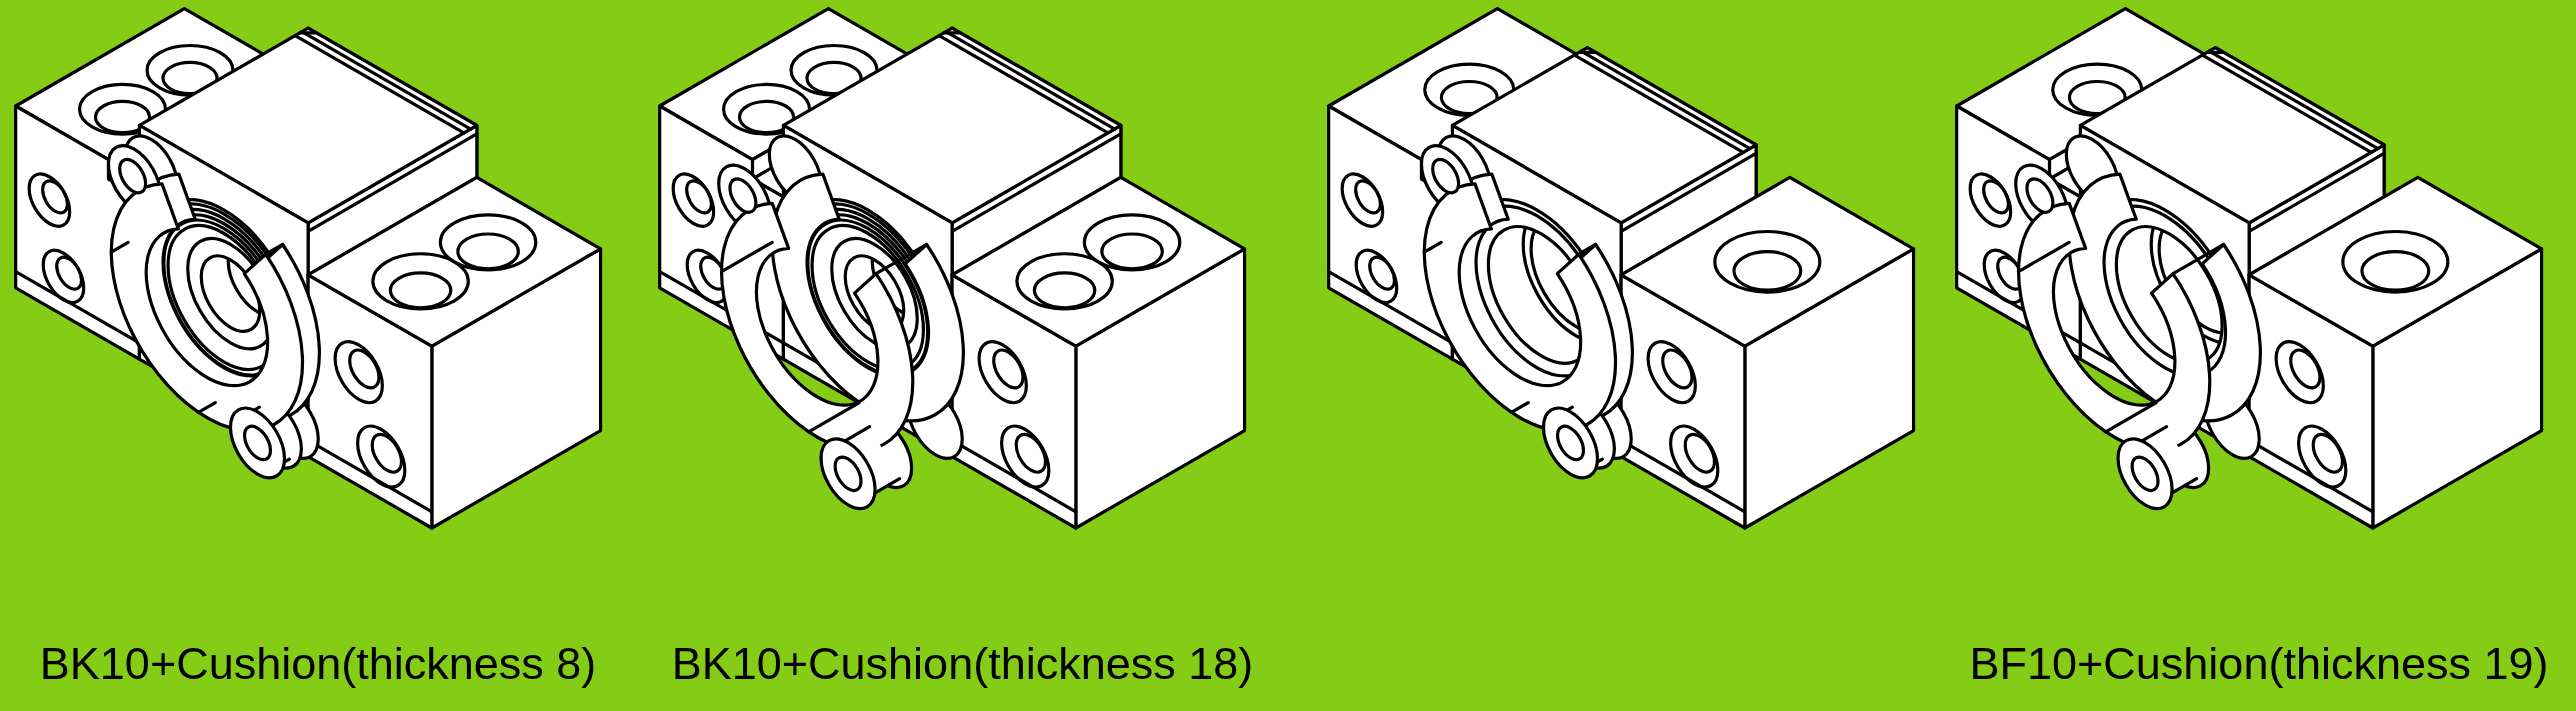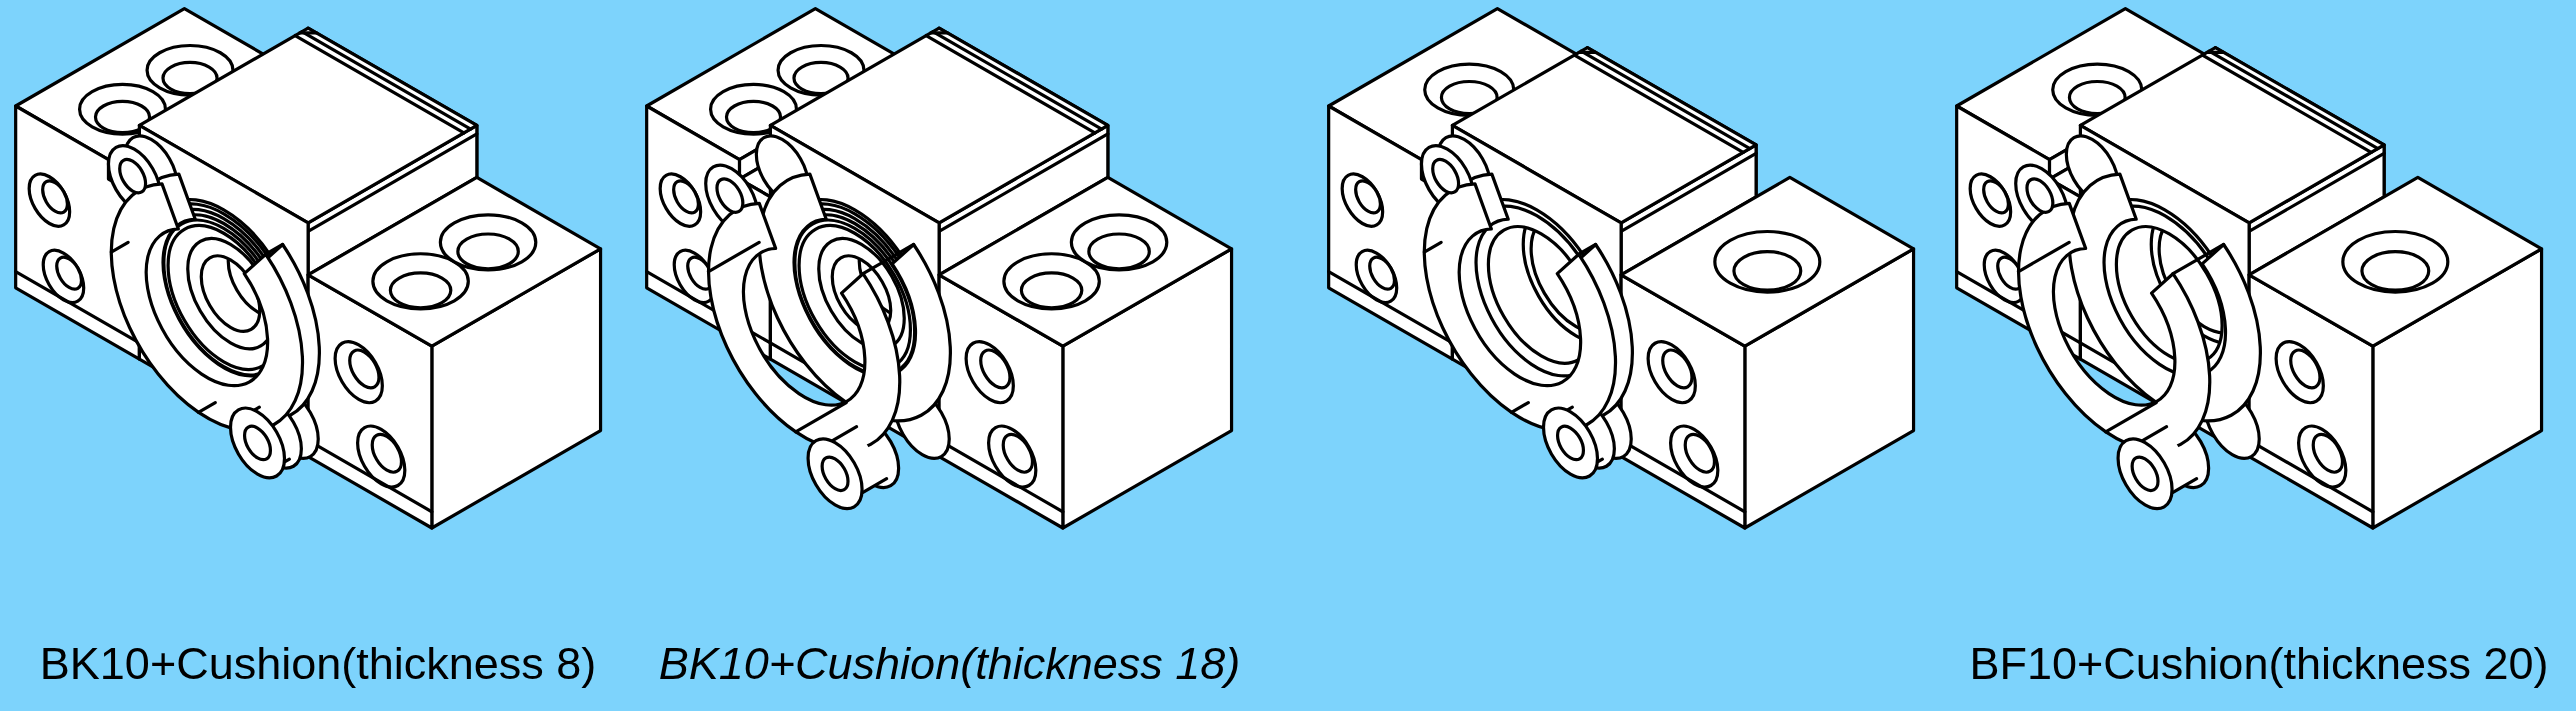--- a/index.html
+++ b/index.html
@@ -1,16 +1,16 @@
 <!DOCTYPE html>
 <html style="font-size:13px"><head>
 <meta charset="utf-8">
 <style>
   html,body{margin:0;padding:0;background:#ffffff;}
-  #page{position:relative;width:2576px;height:711px;background:#7dd3fc;overflow:hidden;
+  #page{position:relative;width:2576px;height:711px;background:#84cc16;overflow:hidden;
         font-family:"Liberation Sans", sans-serif;}
   .fig{position:absolute;top:4.9px;height:701px;}
   .fig svg{display:block;margin:0 auto;}
   .cap{position:absolute;left:0;right:0;top:633px;text-align:center;
        font-size:45px;color:#000;white-space:nowrap;letter-spacing:0px;}
 </style>
 </head>
 <body>
 
 <div id="page">
@@ -111,21 +111,21 @@
           <line fill="none" stroke="#000000" stroke-width="3.2" vector-effect="non-scaling-stroke" stroke-linejoin="round" stroke-linecap="round" x1="317.12" y1="495.158" x2="296.33" y2="507.158"></line>
           <line fill="none" stroke="#000000" stroke-width="3.2" vector-effect="non-scaling-stroke" stroke-linejoin="round" stroke-linecap="round" x1="354.12" y1="559.2420000000001" x2="333.33" y2="571.2420000000001"></line>
         </g>
         <g transform="matrix(6.93 4 0 -8 58.42 420)">
           <circle fill="#fff" stroke="#000000" stroke-width="3.2" vector-effect="non-scaling-stroke" stroke-linejoin="round" stroke-linecap="round" cx="37" cy="3.6" r="4.8"></circle>
           <circle fill="#fff" stroke="#000000" stroke-width="3.2" vector-effect="non-scaling-stroke" stroke-linejoin="round" stroke-linecap="round" cx="37" cy="3.6" r="2.3"></circle>
         </g>
       </svg>
     <div class="cap">BK10+Cushion(thickness 8)</div>
   </div>
-  <div class="fig" style="left:629px;width:641px;font-style:italic;">
+  <div class="fig" style="left:642px;width:641px;">
     <svg id="svg1" width="633" height="611" viewBox="0 0 780 752">
         <g transform="matrix(6.93 4 0 -8 307.9 276)">
           <rect fill="#fff" stroke="#000000" stroke-width="3.2" vector-effect="non-scaling-stroke" stroke-linejoin="round" stroke-linecap="round" x="10" y="27" width="30" height="9"></rect>
         </g>
         <g transform="matrix(6.93 -4 0 -8 377.2 556)">
           <rect fill="#fff" stroke="#000000" stroke-width="3.2" vector-effect="non-scaling-stroke" stroke-linejoin="round" stroke-linecap="round" x="0" y="28" width="30" height="8"></rect>
           <line fill="none" stroke="#000000" stroke-width="3.2" vector-effect="non-scaling-stroke" stroke-linejoin="round" stroke-linecap="round" x1="0" y1="34.7" x2="30" y2="34.7"></line>
         </g>
         <g transform="matrix(6.93 4 6.93 -4 100 172)">
           <rect fill="#fff" stroke="#000000" stroke-width="3.2" vector-effect="non-scaling-stroke" stroke-linejoin="round" stroke-linecap="round" x="-12" y="0" width="16.5" height="30"></rect>
@@ -404,16 +404,16 @@
         <g transform="matrix(1 0 0 1 0 0)">
           <path fill="#fff" stroke="none" stroke-width="3.2" vector-effect="non-scaling-stroke" stroke-linejoin="round" stroke-linecap="round" d="M275.53999999999996 519.158 L230.49499999999998 545.158 L267.495 609.2420000000001 L312.53999999999996 583.2420000000001 Z"></path>
           <line fill="none" stroke="#000000" stroke-width="3.2" vector-effect="non-scaling-stroke" stroke-linejoin="round" stroke-linecap="round" x1="275.53999999999996" y1="519.158" x2="230.49499999999998" y2="545.158"></line>
           <line fill="none" stroke="#000000" stroke-width="3.2" vector-effect="non-scaling-stroke" stroke-linejoin="round" stroke-linecap="round" x1="312.53999999999996" y1="583.2420000000001" x2="267.495" y2="609.2420000000001"></line>
         </g>
         <g transform="matrix(6.93 4 0 -8 -7.415 458)">
           <circle fill="#fff" stroke="#000000" stroke-width="3.2" vector-effect="non-scaling-stroke" stroke-linejoin="round" stroke-linecap="round" cx="37" cy="3.6" r="4.8"></circle>
           <circle fill="#fff" stroke="#000000" stroke-width="3.2" vector-effect="non-scaling-stroke" stroke-linejoin="round" stroke-linecap="round" cx="37" cy="3.6" r="2.3"></circle>
         </g>
       </svg>
-    <div class="cap">BF10+Cushion(thickness 20)</div>
+    <div class="cap">BF10+Cushion(thickness 19)</div>
   </div>
 </div>
 
 
 </body></html>

